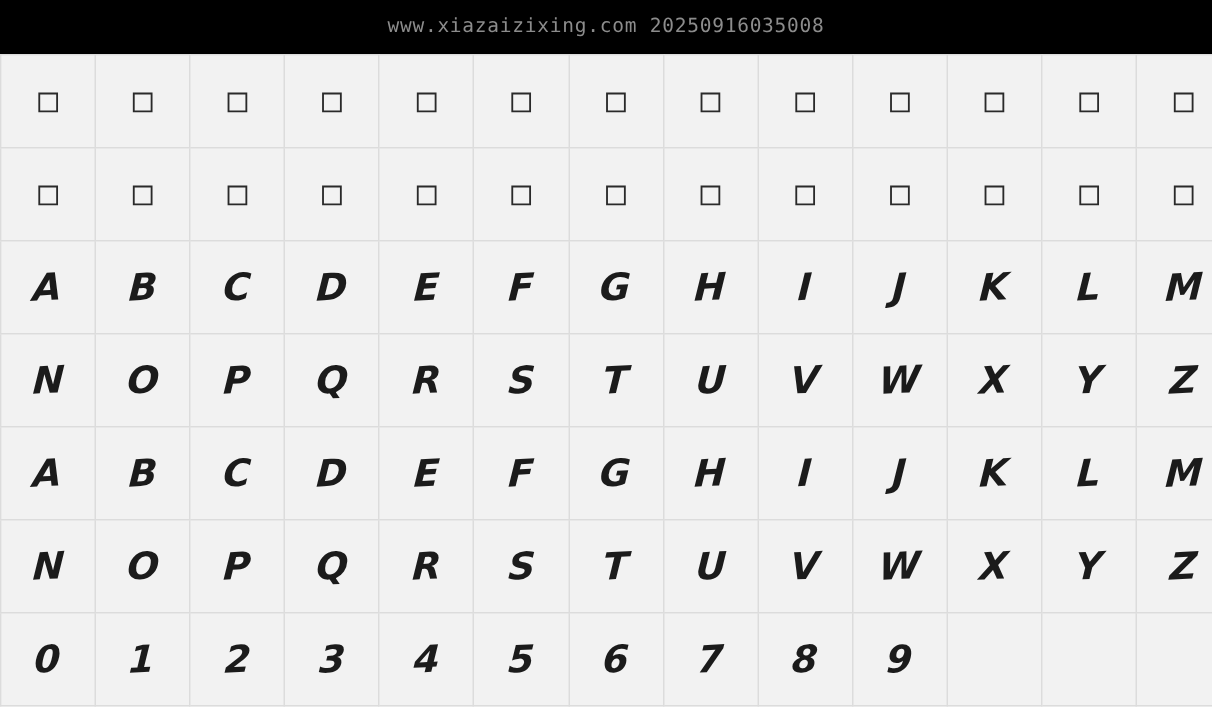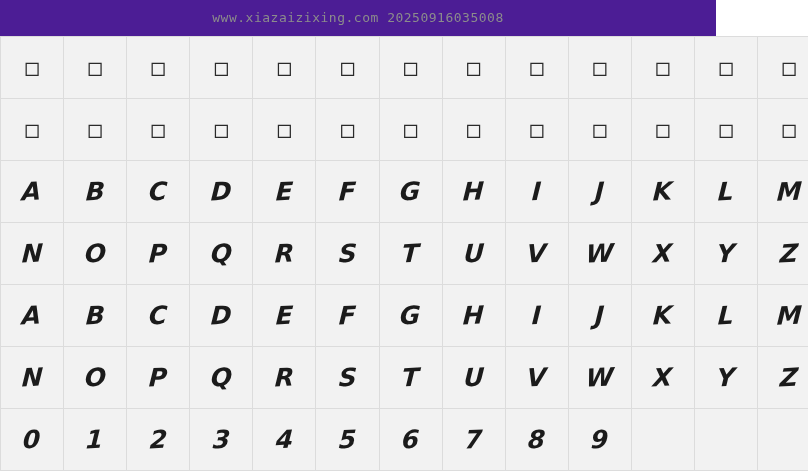--- a/index.html
+++ b/index.html
@@ -7,29 +7,29 @@
     padding: 0;
   }
   body {
     width: 808px;
     height: 476px;
     background: #ffffff;
     font-family: "Liberation Sans", sans-serif;
     overflow: hidden;
   }
   #watermark {
-    width: 716px;
+    width: 808px;
     height: 36px;
     line-height: 36px;
     text-align: center;
     font-family: "DejaVu Sans Mono", monospace;
     font-size: 13px;
     letter-spacing: 0.5px;
     color: #8c8c8c;
-    background: #4c1d95;
+    background: #000000;
     white-space: pre;
   }
   #grid {
     width: 808px;
     border-collapse: collapse;
     table-layout: fixed;
   }
   #grid tr {
     height: 62px;
   }

